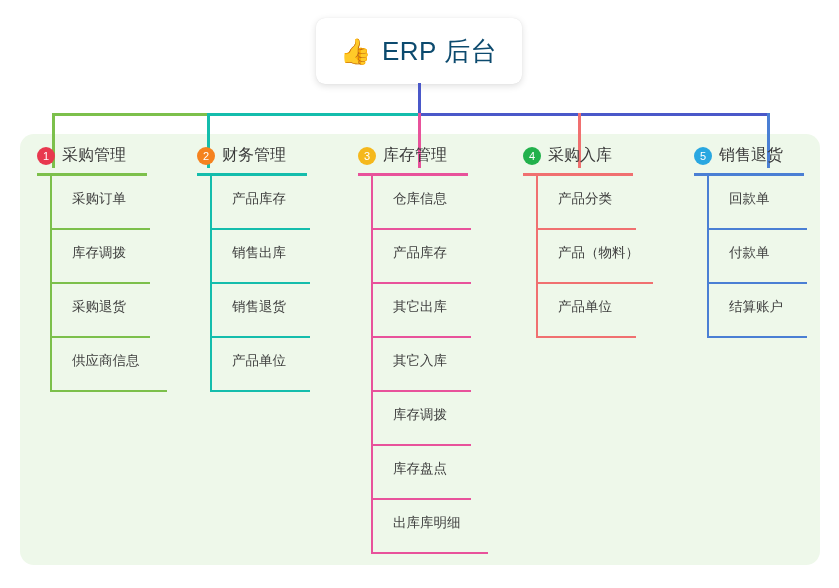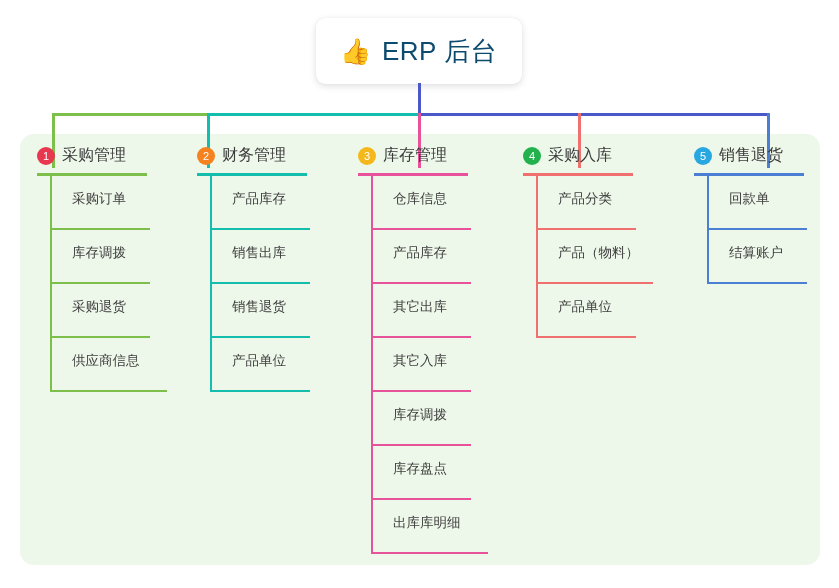--- a/index.html
+++ b/index.html
@@ -313,19 +313,23 @@
       <span class="branch-title">销售退货</span>
     </div>
     <div class="branch-rule" style="background: rgb(74, 127, 212);"></div>
     <div class="items">
       <div class="spine" style="background: rgb(74, 127, 212);"></div>
       <div class="leaf">
         <span class="leaf-label">回款单</span>
         <div class="leaf-rule" style="background: rgb(74, 127, 212);"></div>
       </div>
       <div class="leaf">
+        <span class="leaf-label">付款单</span>
+        <div class="leaf-rule" style="background: rgb(74, 127, 212);"></div>
+      </div>
+      <div class="leaf">
         <span class="leaf-label">结算账户</span>
         <div class="leaf-rule" style="background: rgb(74, 127, 212);"></div>
       </div>
     </div>
   </div>
 
 </div>
 
 </body></html>

